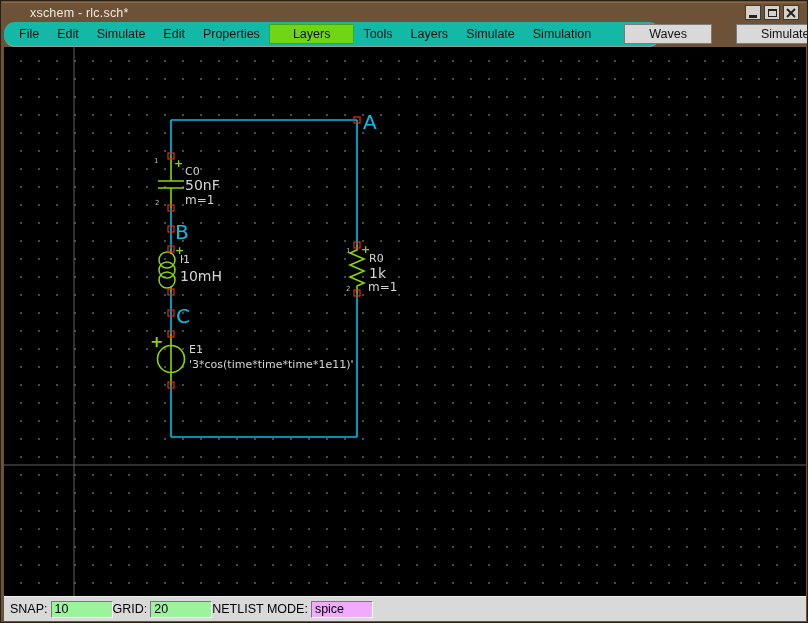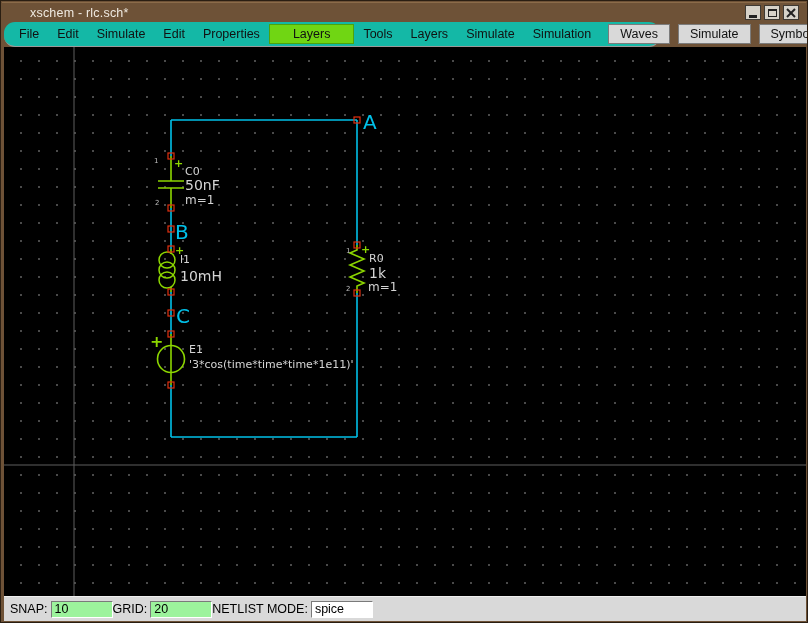--- a/index.html
+++ b/index.html
@@ -31,22 +31,22 @@
     position:absolute;left:3px;top:21px;width:656px;height:25px;
     background:#14b8a6;display:flex;align-items:center;
     font-size:12.5px;color:#111;padding:0 4px 0 6px;
     border-bottom:1px solid #9a9a9a;
     border-radius:11px;
   }
   .menu-item{padding:3px 9px;white-space:nowrap;}
   .menu-item.active{background:#70d613;border:1px solid #4ea30c;padding:2px 23px;}
   .menu-spacer{flex:1;}
   .mb-button{
-    border:1px solid #7c7c7c;background:#d9d9d9;padding:2px 11px;
-    margin-left:8px;white-space:nowrap;
+    border:1px solid #7c7c7c;background:#d9d9d9;padding:2px 24px;
+    margin-left:24px;white-space:nowrap;
   }
   .mb-sep{width:1px;height:21px;background:#8c8c8c;margin-left:6px;}
   .menu-help{padding:3px 8px;margin-left:2px;}
   
   .canvas{
     position:absolute;left:3px;top:46px;width:802px;height:549px;
     background-color:#000;
     background-image:radial-gradient(circle,#4a4a4a 0.9px,transparent 1.1px);
     background-size:18px 18px;background-position:8px 5px;
   }
@@ -65,21 +65,21 @@
     display:flex;align-items:center;font-size:12.5px;color:#000;
     padding:0 6px;white-space:nowrap;
   }
   .sb-label{margin-right:3px;}
   .sb-entry{
     width:62px;height:17px;font-size:12.5px;font-family:"Liberation Sans",sans-serif;
     border:1px solid #7a7a7a;border-bottom-color:#fff;border-right-color:#fff;
     padding:0 3px;outline:none;
   }
   .entry-green{background:#9cf39c;}
-  .entry-gray{background:#ffffff;}
+  .entry-gray{background:#f0abfc;}
   .sb-info{margin-left:8px;}
 </style>
 </head>
 <body>
 
 <div class="window">
 
   <div class="titlebar">
     <span class="title-text">xschem - rlc.sch*</span>
     <div class="win-controls">

